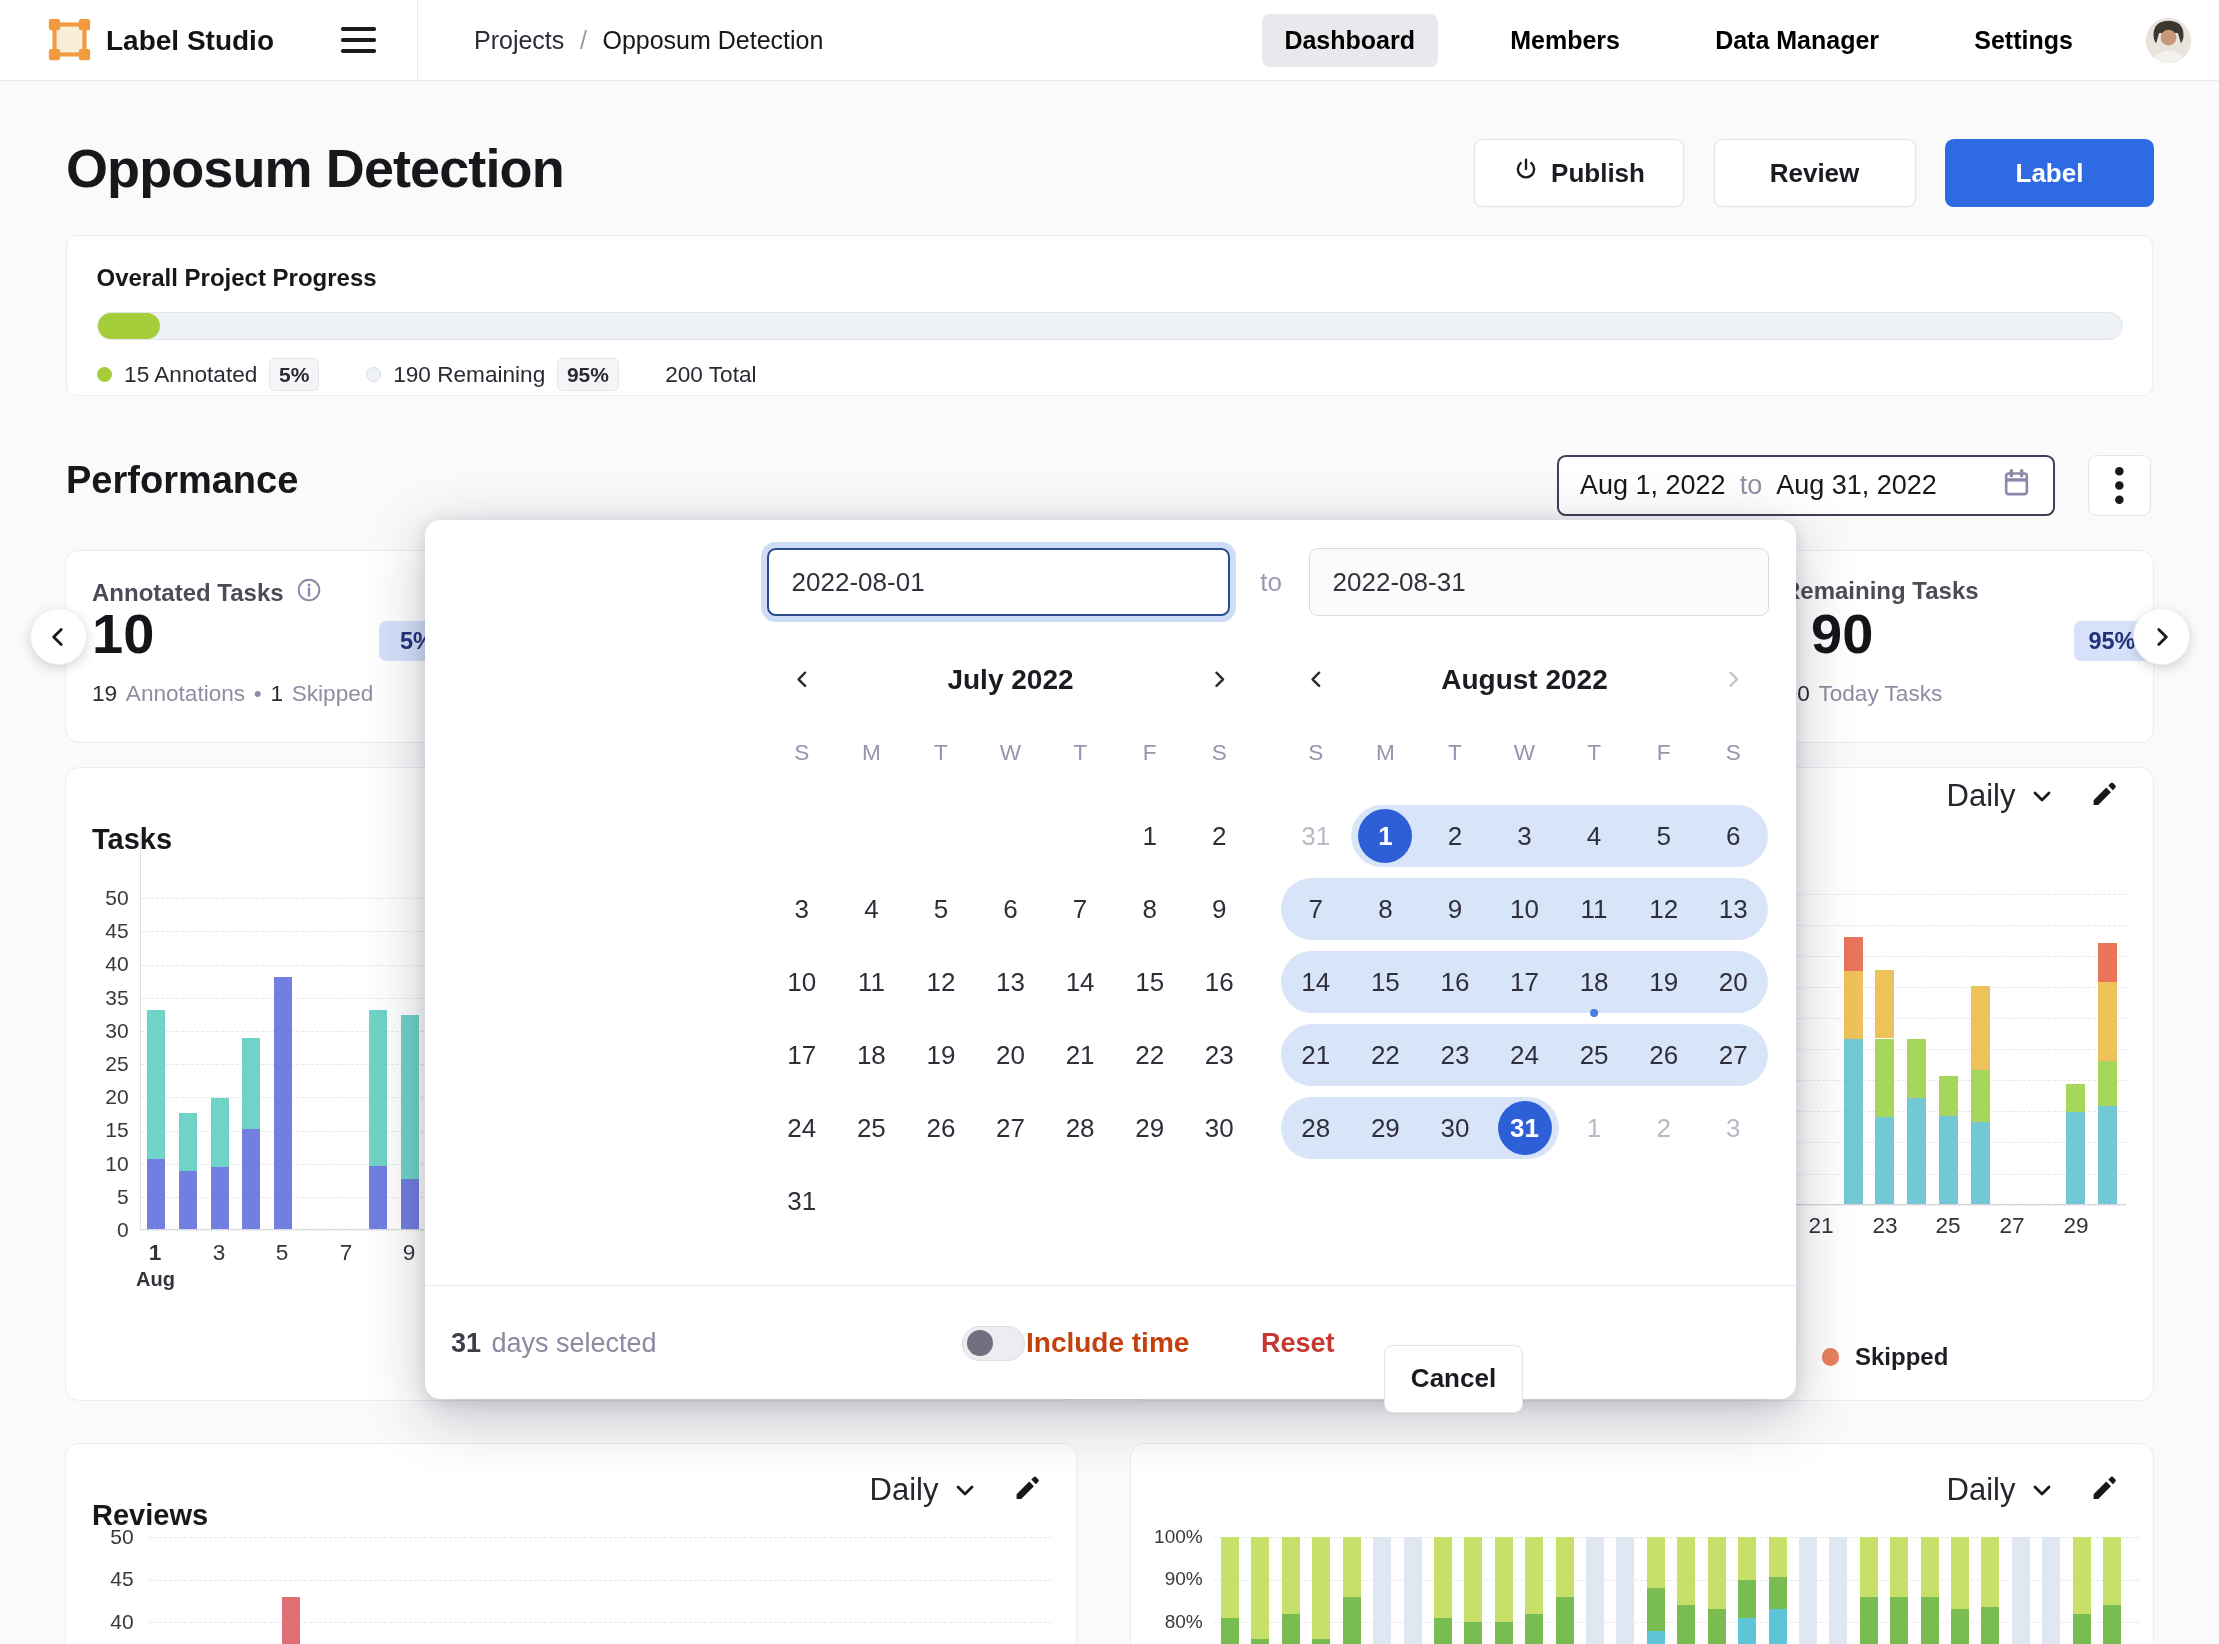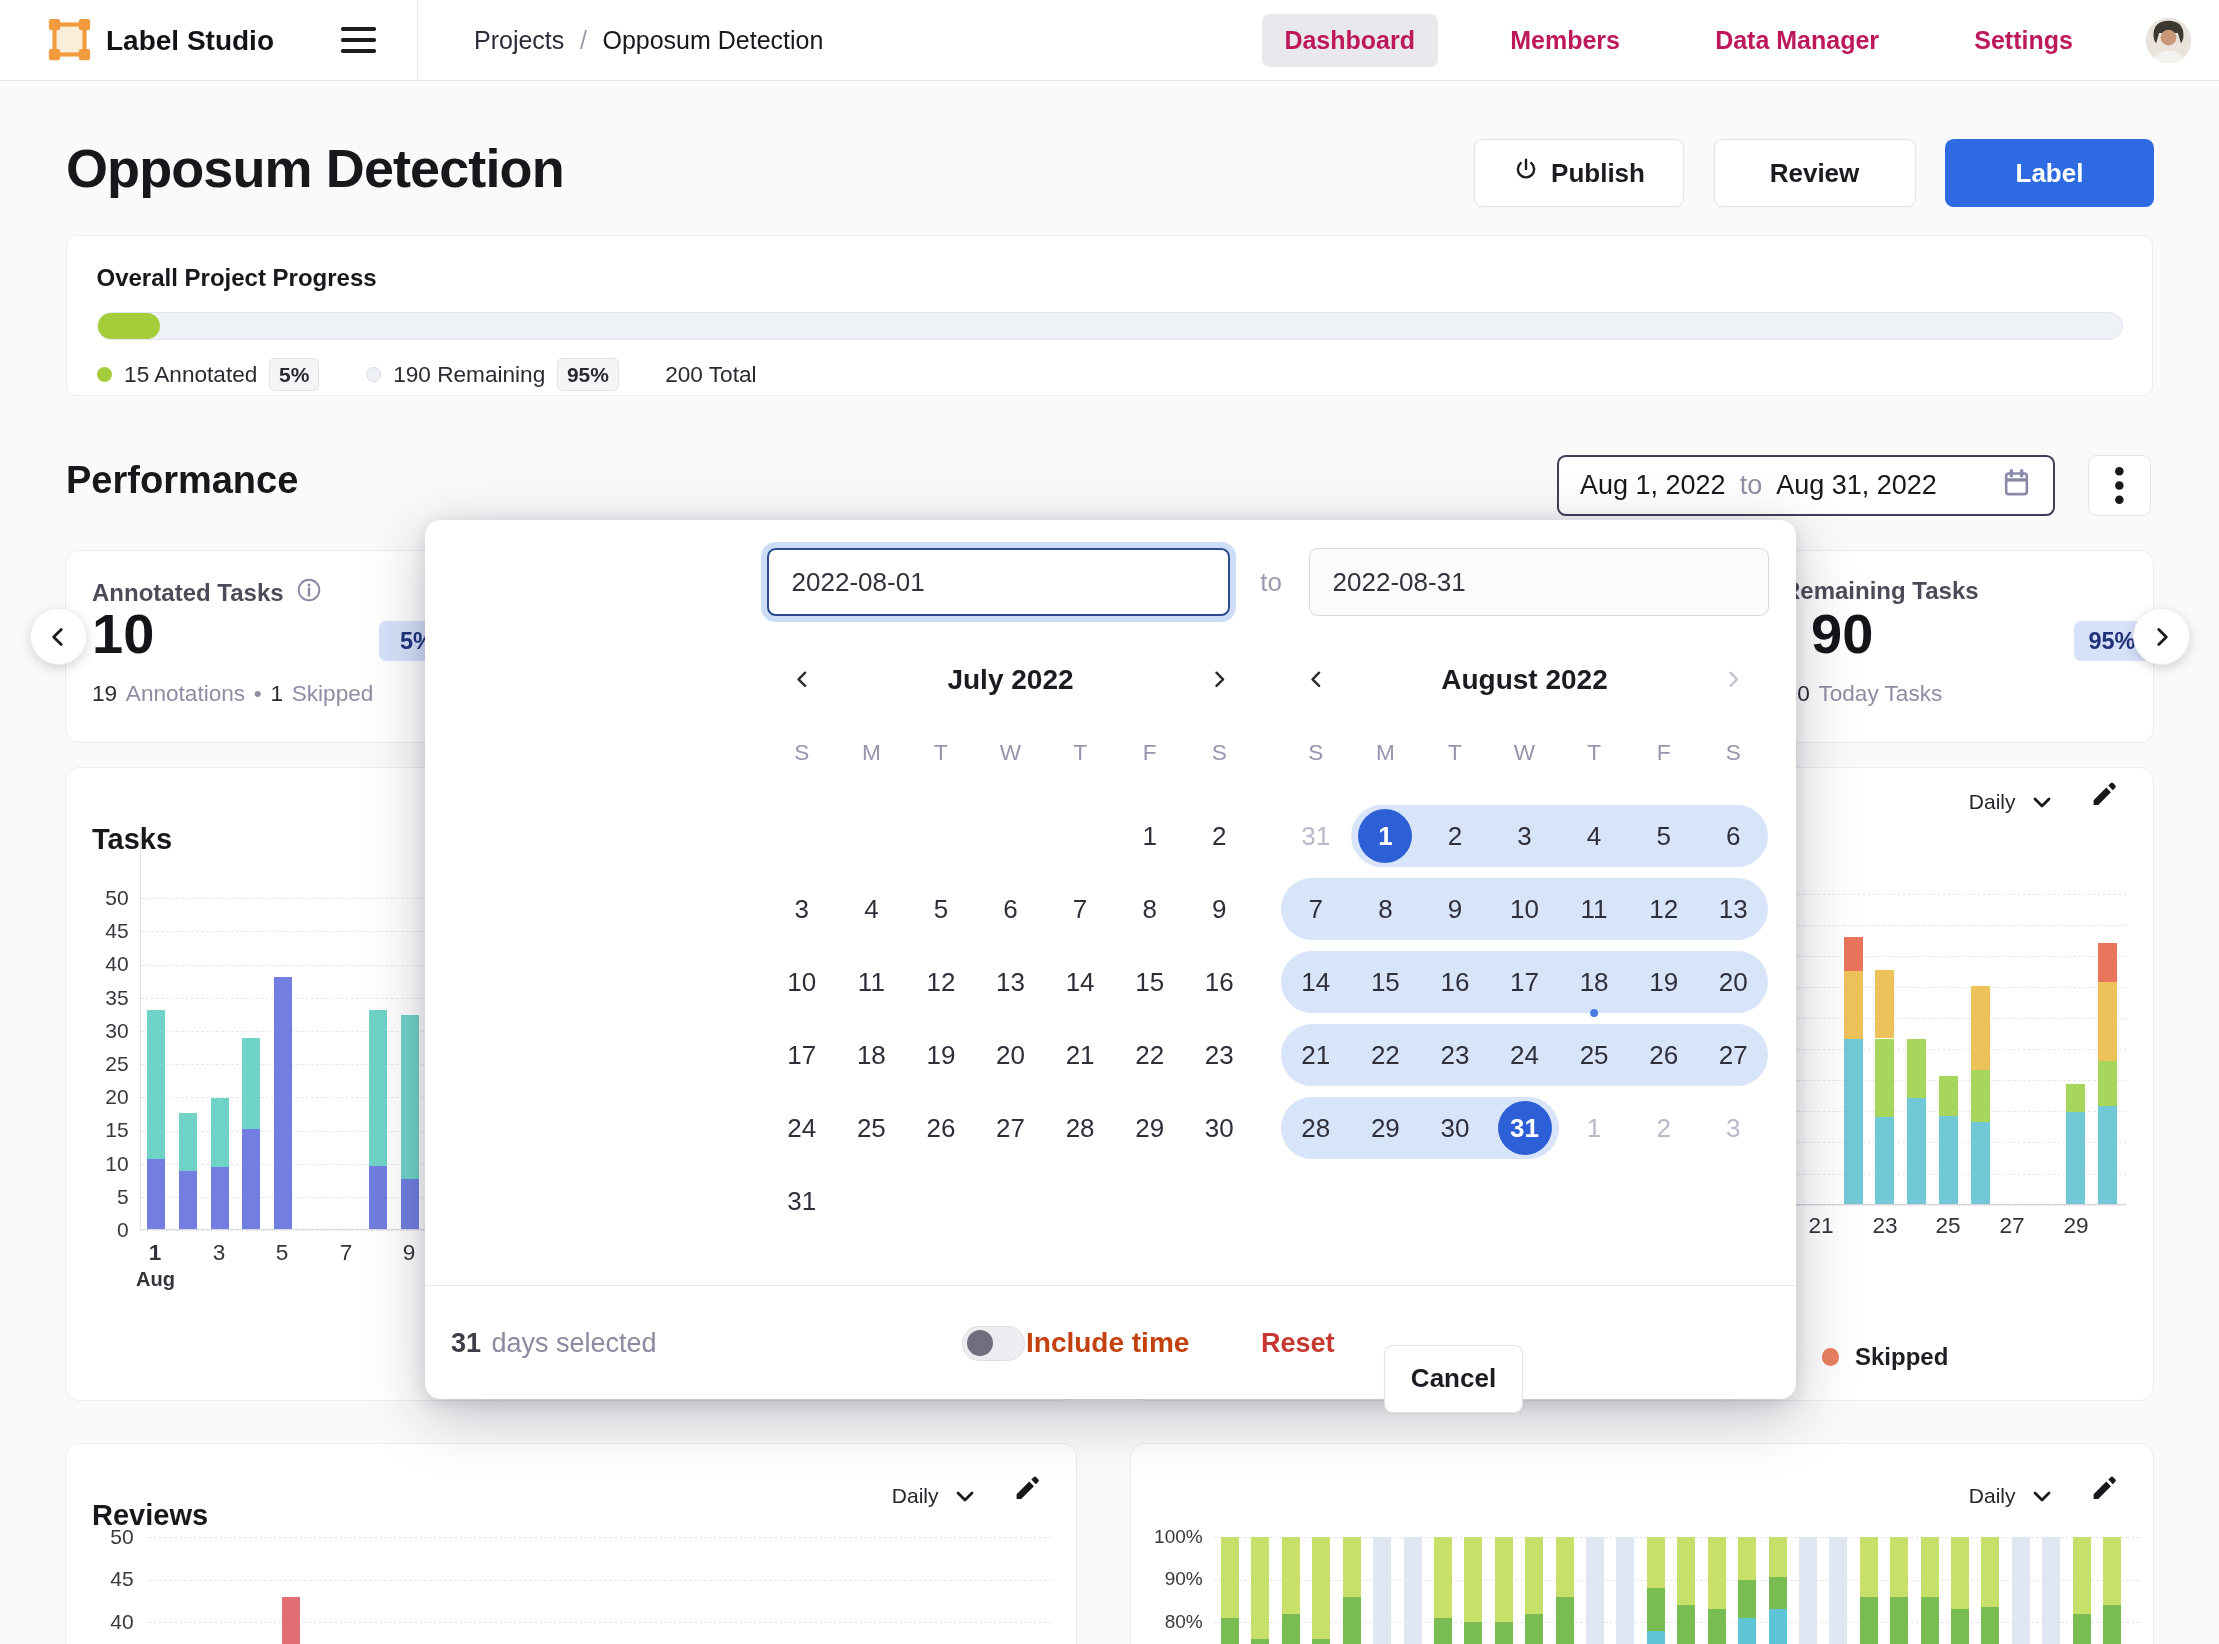--- a/index.html
+++ b/index.html
@@ -11,21 +11,21 @@
   .brand-logo { position:absolute; left:47px; top:17.4px; }
   .brand-name { position:absolute; left:106px; top:0; height:81px; display:flex; align-items:center; font-size:28px; font-weight:600; color:#121217; }
   .burger { position:absolute; left:341px; top:27px; width:35px; cursor:pointer; }
   .burger div { height:3.9px; background:#1b1b20; border-radius:1.7px; margin-bottom:7px; }
   .nav-divider { position:absolute; left:417px; top:0; width:1.3px; height:81px; background:#e8e8ec; }
   .breadcrumb { position:absolute; left:474px; top:0; height:81px; display:flex; align-items:center; gap:15.6px; font-size:25px; }
   .breadcrumb .bc-section { color:#2c2c38; font-weight:500; }
   .breadcrumb .bc-sep { color:#9b9ba8; }
   .breadcrumb .bc-current { color:#17171c; font-weight:500; }
   .nav-right { position:absolute; right:29.5px; top:0; height:81px; display:flex; align-items:center; gap:50px; }
-  .nav-item { font-size:25px; font-weight:600; color:#be185d; padding:12px 22.6px; border-radius:7.8px; cursor:pointer; }
+  .nav-item { font-size:25px; font-weight:600; color:#000000; padding:12px 22.6px; border-radius:7.8px; cursor:pointer; }
   .nav-item.active { background:#e9e9ed; }
   .avatar { width:45px; height:45px; border-radius:50%; overflow:hidden; background:#dfd9d2; }
 
   
   .page-title { position:absolute; left:66px; top:137px; font-size:54px; font-weight:800; letter-spacing:-0.9px; }
   .title-actions { position:absolute; right:66px; top:139px; display:flex; gap:29.5px; }
   .btn { display:flex; align-items:center; justify-content:center; gap:12px; height:68px; border-radius:8.7px; font-size:26px; font-weight:600; cursor:pointer; }
   .btn-outline { background:#fff; border:1.3px solid #e4e4e9; box-shadow:0 0.9px 2.6px rgba(0,0,0,.04); color:#1b1b22; }
   .btn-primary { background:#2e6be2; color:#fff; border:none; }
   .btn-publish { width:210px; } .btn-review { width:202px; } .btn-label { width:209px; font-weight:600; }
@@ -61,21 +61,21 @@
   .stat-badge { position:absolute; width:76px; height:40px; background:#d7e1fa; color:#20337a; border-radius:7px; font-size:23.5px; font-weight:700; display:flex; align-items:center; justify-content:center; }
   .carousel-btn { position:absolute; width:57px; height:57px; border-radius:50%; background:#fff; box-shadow:0 3.5px 12px rgba(0,0,0,.16); border:0.9px solid #f0f0f2; display:flex; align-items:center; justify-content:center; z-index:6; cursor:pointer; }
 
   
   .tasks-card { left:65px; top:767px; width:1012px; height:634px; }
   .annot-card { left:1130px; top:767px; width:1024px; height:634px; }
   .reviews-card { left:65px; top:1443px; width:1012px; height:487px; }
   .dist-card { left:1130px; top:1443px; width:1024px; height:487px; }
   .chart-title { position:absolute; left:26px; top:40px; font-size:29px; font-weight:700;margin-top:15px; }
   .chart-controls { position:absolute; right:35px; display:flex; align-items:center; gap:35px; }
-  .granularity { display:flex; align-items:center; gap:14px; font-size:21px; color:#26262e; cursor:pointer;margin-top:12px; }
+  .granularity { display:flex; align-items:center; gap:14px; font-size:31px; color:#26262e; cursor:pointer; }
   .gridline { position:absolute; left:0; right:0; height:0; border-top:1.7px dashed #e6e6ec; }
   .ylab { position:absolute; text-align:right; font-size:21px; color:#38383f; width:52px; }
   .xtick { position:absolute; width:38px; text-align:center; font-size:22.6px; color:#33333b; }
   .xtick.bold { font-weight:700; }
   .seg { position:absolute; }
   .seg-purple { background:#727ee0; } .seg-teal { background:#6fd4c7; }
   .seg-ateal { background:#72c8d6; } .seg-agreen { background:#a7d65c; }
   .seg-ayellow { background:#edc25b; } .seg-ared { background:#e8755c; }
   #tasks-plot { position:absolute; left:74px; top:0; width:913px; height:397px; border-left:1.3px solid #e0e0e6; border-bottom:1.3px solid #d9d9e0; }
   #annot-plot { position:absolute; left:35px; top:0; width:960px; height:374px; border-bottom:1.3px solid #d3d3da; }

